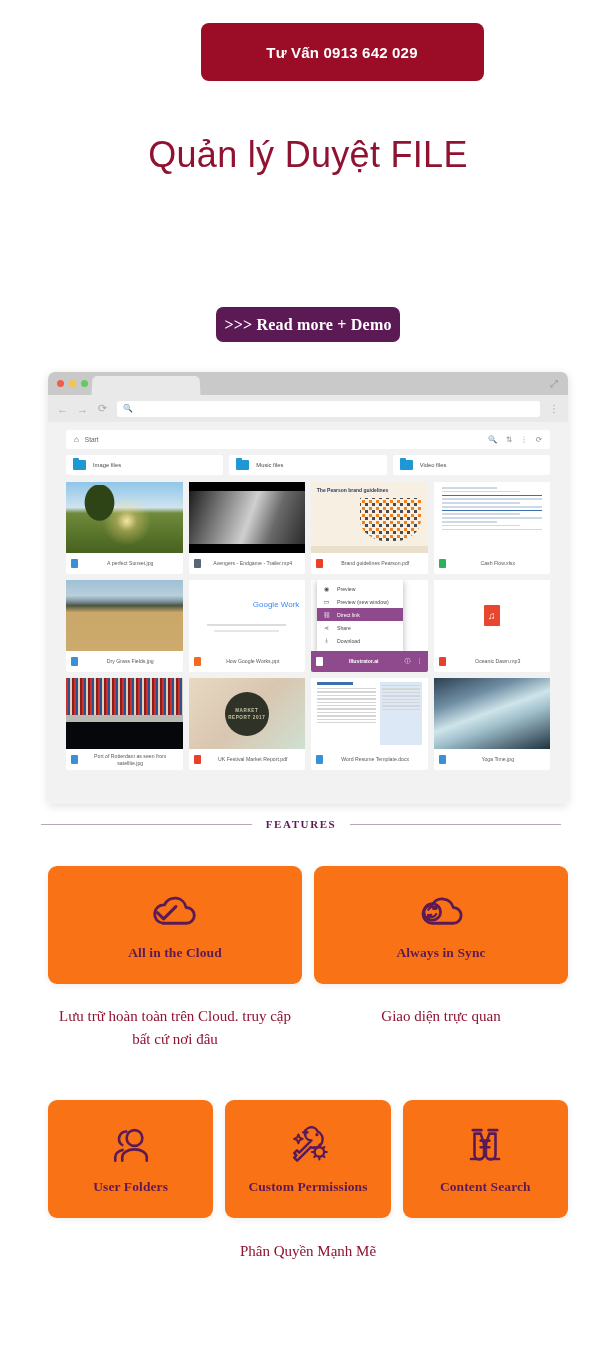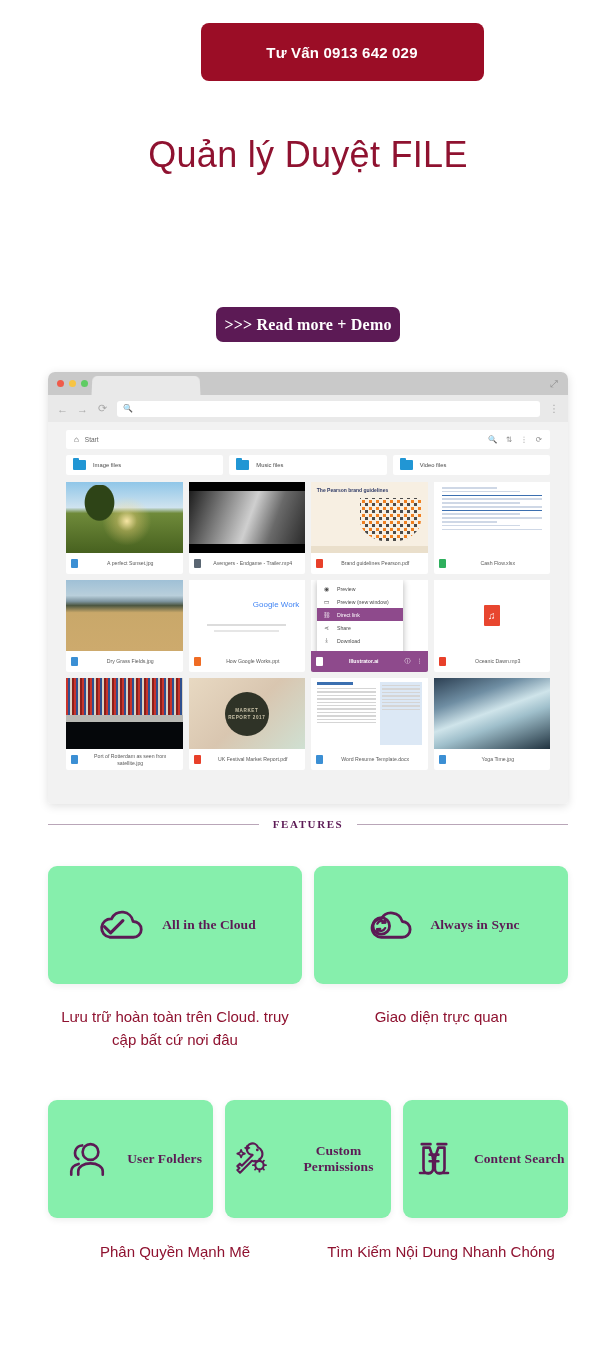--- a/index.html
+++ b/index.html
@@ -220,59 +220,59 @@
   .ctx-item {
     display:flex; align-items:center; gap:7px; height:13px; padding:0 6px;
     font-size:5.2px; color:#4a4a4a;
   }
   .ctx-item.active { background:#8e4a8c; color:#ffffff; }
   .ctx-ico { width:7px; text-align:center; font-size:6px; }
   .card-actions { margin-left:auto; display:flex; gap:6px; color:#fff; font-size:6px; }
 
   
   .features-div {
-    position: absolute; left: 48px; top: 818px; width: 520px;
+    position: absolute; left: 41px; top: 818px; width: 520px;
     display: flex; align-items: center; gap: 14px;
   }
   .features-div .line { flex: 1; height: 1px; background: #b9a6b8; }
   .features-div .lbl {
     font-family: "Liberation Serif", serif;
     color: #5c1a55; font-size: 11px; font-weight: bold; letter-spacing: 1.6px;
   }
 
   
   .feat-row {
     position: absolute; left: 48px; width: 520px;
     display: flex; gap: 12px;
   }
   .feat-row.r1 { top: 866px; }
   .feat-row.r2 { top: 1100px; }
   .feat-card {
-    flex: 1; height: 118px; background: #86efac;
+    flex: 1; height: 118px; background: #f97316;
     border-radius: 9px; box-shadow: 0 2px 7px rgba(0,0,0,.07);
-    display: flex; flex-direction: row; align-items: center; justify-content: center;
+    display: flex; flex-direction: column; align-items: center; justify-content: center;
     gap: 12px;
   }
   .feat-ico { width: 56px; height: 44px; display: flex; align-items: center; justify-content: center; }
   .feat-ico svg { width: 100%; height: 100%; }
   .feat-title {
     font-family: "Liberation Serif", serif;
     color: #5c1a55; font-size: 13.5px; font-weight: bold; text-align: center;
     letter-spacing: .1px;
   }
 
   .cap-row {
     position: absolute; left: 48px; width: 520px;
     display: flex; gap: 12px;
   }
   .cap-row.c1 { top: 1005px; }
   .cap-row.c2 { top: 1240px; }
   .caption {
     flex: 1; text-align: center;
-    color: #8f1230; font-size: 15px; line-height: 23px;
+    color: #8f1230; font-size: 15px; line-height: 23px; font-family: Liberation Serif, serif;
   }
 </style>
 </head>
 <body>
 
 <div class="phone-bar-wrap">
   <div class="phone-bar">
     <span>Tư Vấn 0913 642 029</span>
   </div>
 </div>
@@ -609,14 +609,13 @@
         <path d="M32 26.5v8"></path>
         <path d="M16 40h12M36 40h12"></path>
       </svg>
     </div>
     <div class="feat-title">Content Search</div>
   </div>
 </div>
 
 <div class="cap-row c2">
   <div class="caption">Phân Quyền Mạnh Mẽ</div>
-  <div class="caption">Tìm Kiếm Nội Dung Nhanh Chóng</div>
 </div>
 
 </body></html>

